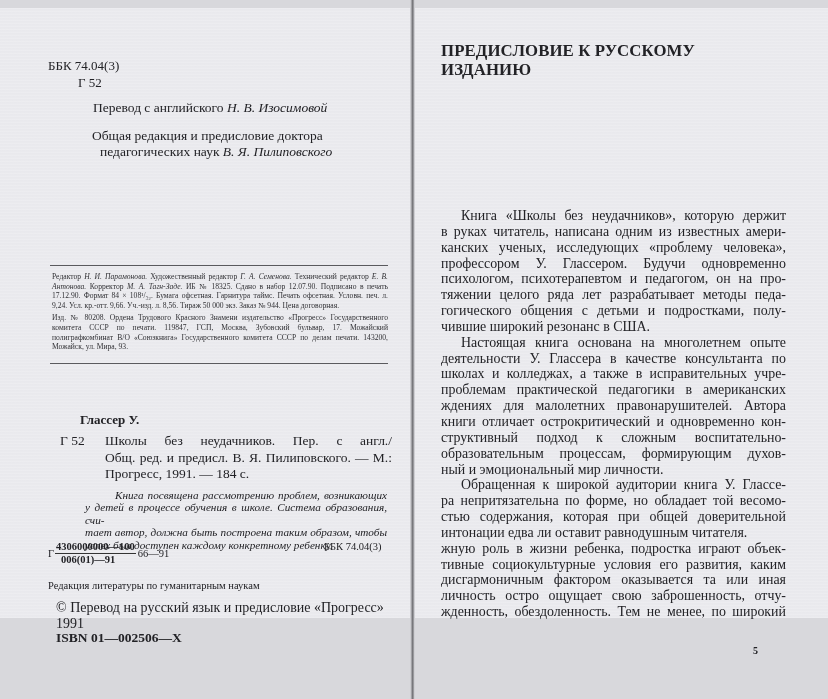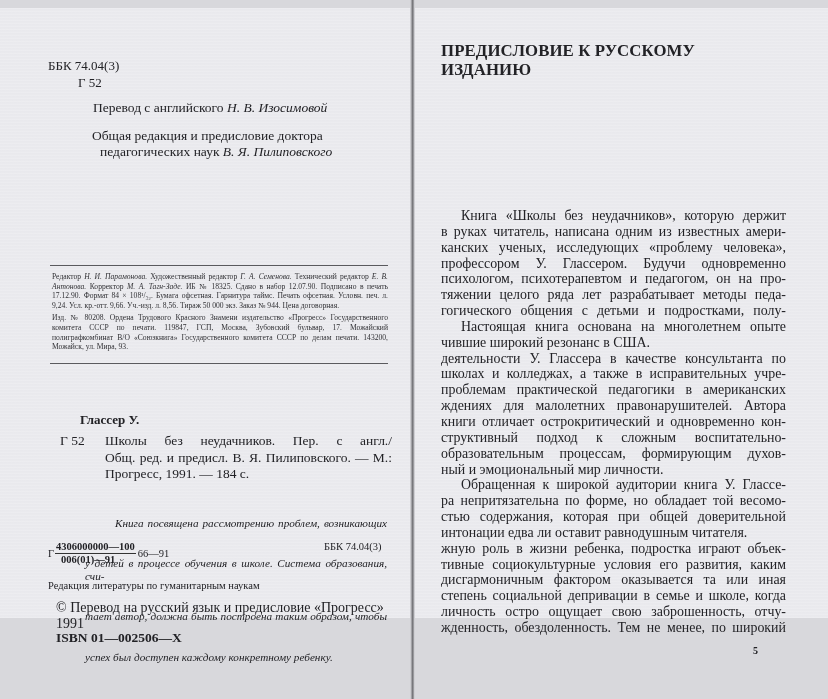--- a/index.html
+++ b/index.html
@@ -43,21 +43,21 @@
     .cat-text {
       left:105px; top:425px; width:287px; font-size:13.5px; line-height:16.5px;
       text-align:justify; text-align-last:left;
     }
     .cat-text .line { display:block; text-align:justify; text-align-last:justify; }
     .cat-text .line.last { text-align-last:left; }
     .annotation {
       left:85px; top:481px; width:302px; font-size:11.2px; line-height:12.4px;
       font-style:italic; text-align:justify;
     }
-    .annotation .line { display:block; text-align:justify; text-align-last:justify;margin-top:28px; }
+    .annotation .line { display:block; text-align:justify; text-align-last:justify; }
     .annotation .line.first { padding-left:30px; }
     .annotation .line.last { text-align-last:left; }
     .code-formula { left:48px; top:533px; font-size:10.5px; display:flex; align-items:center; }
     .frac { display:inline-flex; flex-direction:column; align-items:center; margin:0 2px 0 1px;font-weight:bold; }
     .frac .num { border-bottom:1px solid #333; padding:0 1px; line-height:12px; }
     .frac .den { line-height:12px; padding-left:6px; align-self:flex-start; }
     .bbk-bottom { left:324px; top:533px; font-size:10.5px; }
     .redakciya { left:48px; top:572px; font-size:10.5px; }
     .copyright { left:48px; top:592px; font-size:14px;margin-left:8px; }
     .isbn { left:56px; top:622px; font-size:13.5px; font-weight:bold; }
@@ -135,36 +135,35 @@
   <div>ИЗДАНИЮ</div>
 </div>
 <div class="abs body-text" id="body-text">
     <span class="line indent">Книга «Школы без неудачников», которую держит</span>
     <span class="line">в руках читатель, написана одним из известных амери-</span>
     <span class="line">канских ученых, исследующих «проблему человека»,</span>
     <span class="line">профессором У. Глассером. Будучи одновременно</span>
     <span class="line">психологом, психотерапевтом и педагогом, он на про-</span>
     <span class="line">тяжении целого ряда лет разрабатывает методы педа-</span>
     <span class="line">гогического общения с детьми и подростками, полу-</span>
+    <span class="line last">чившие широкий резонанс в США.</span>
     <span class="line indent">Настоящая книга основана на многолетнем опыте</span>
-    <span class="line last">чившие широкий резонанс в США.</span>
     <span class="line">деятельности У. Глассера в качестве консультанта по</span>
     <span class="line">школах и колледжах, а также в исправительных учре-</span>
     <span class="line">проблемам практической педагогики в американских</span>
     <span class="line">ждениях для малолетних правонарушителей. Автора</span>
     <span class="line">книги отличает острокритический и одновременно кон-</span>
     <span class="line">структивный подход к сложным воспитательно-</span>
     <span class="line">образовательным процессам, формирующим духов-</span>
     <span class="line last">ный и эмоциональный мир личности.</span>
     <span class="line indent">Обращенная к широкой аудитории книга У. Глассе-</span>
     <span class="line">ра непритязательна по форме, но обладает той весомо-</span>
     <span class="line">стью содержания, которая при общей доверительной</span>
     <span class="line last">интонации едва ли оставит равнодушным читателя.</span>
     <span class="line">жную роль в жизни ребенка, подростка играют объек-</span>
     <span class="line">тивные социокультурные условия его развития, каким</span>
     <span class="line">дисгармоничным фактором оказывается та или иная</span>
-    <span class="line">степень социальной депривации в семье и школе, когда</span>
     <span class="line">личность остро ощущает свою заброшенность, отчу-</span>
     <span class="line">жденность, обездоленность. Тем не менее, по широкий</span>
   </div>
 <div class="abs page-number">5</div>
 
 <div class="spine"></div>
 
 </body></html>

